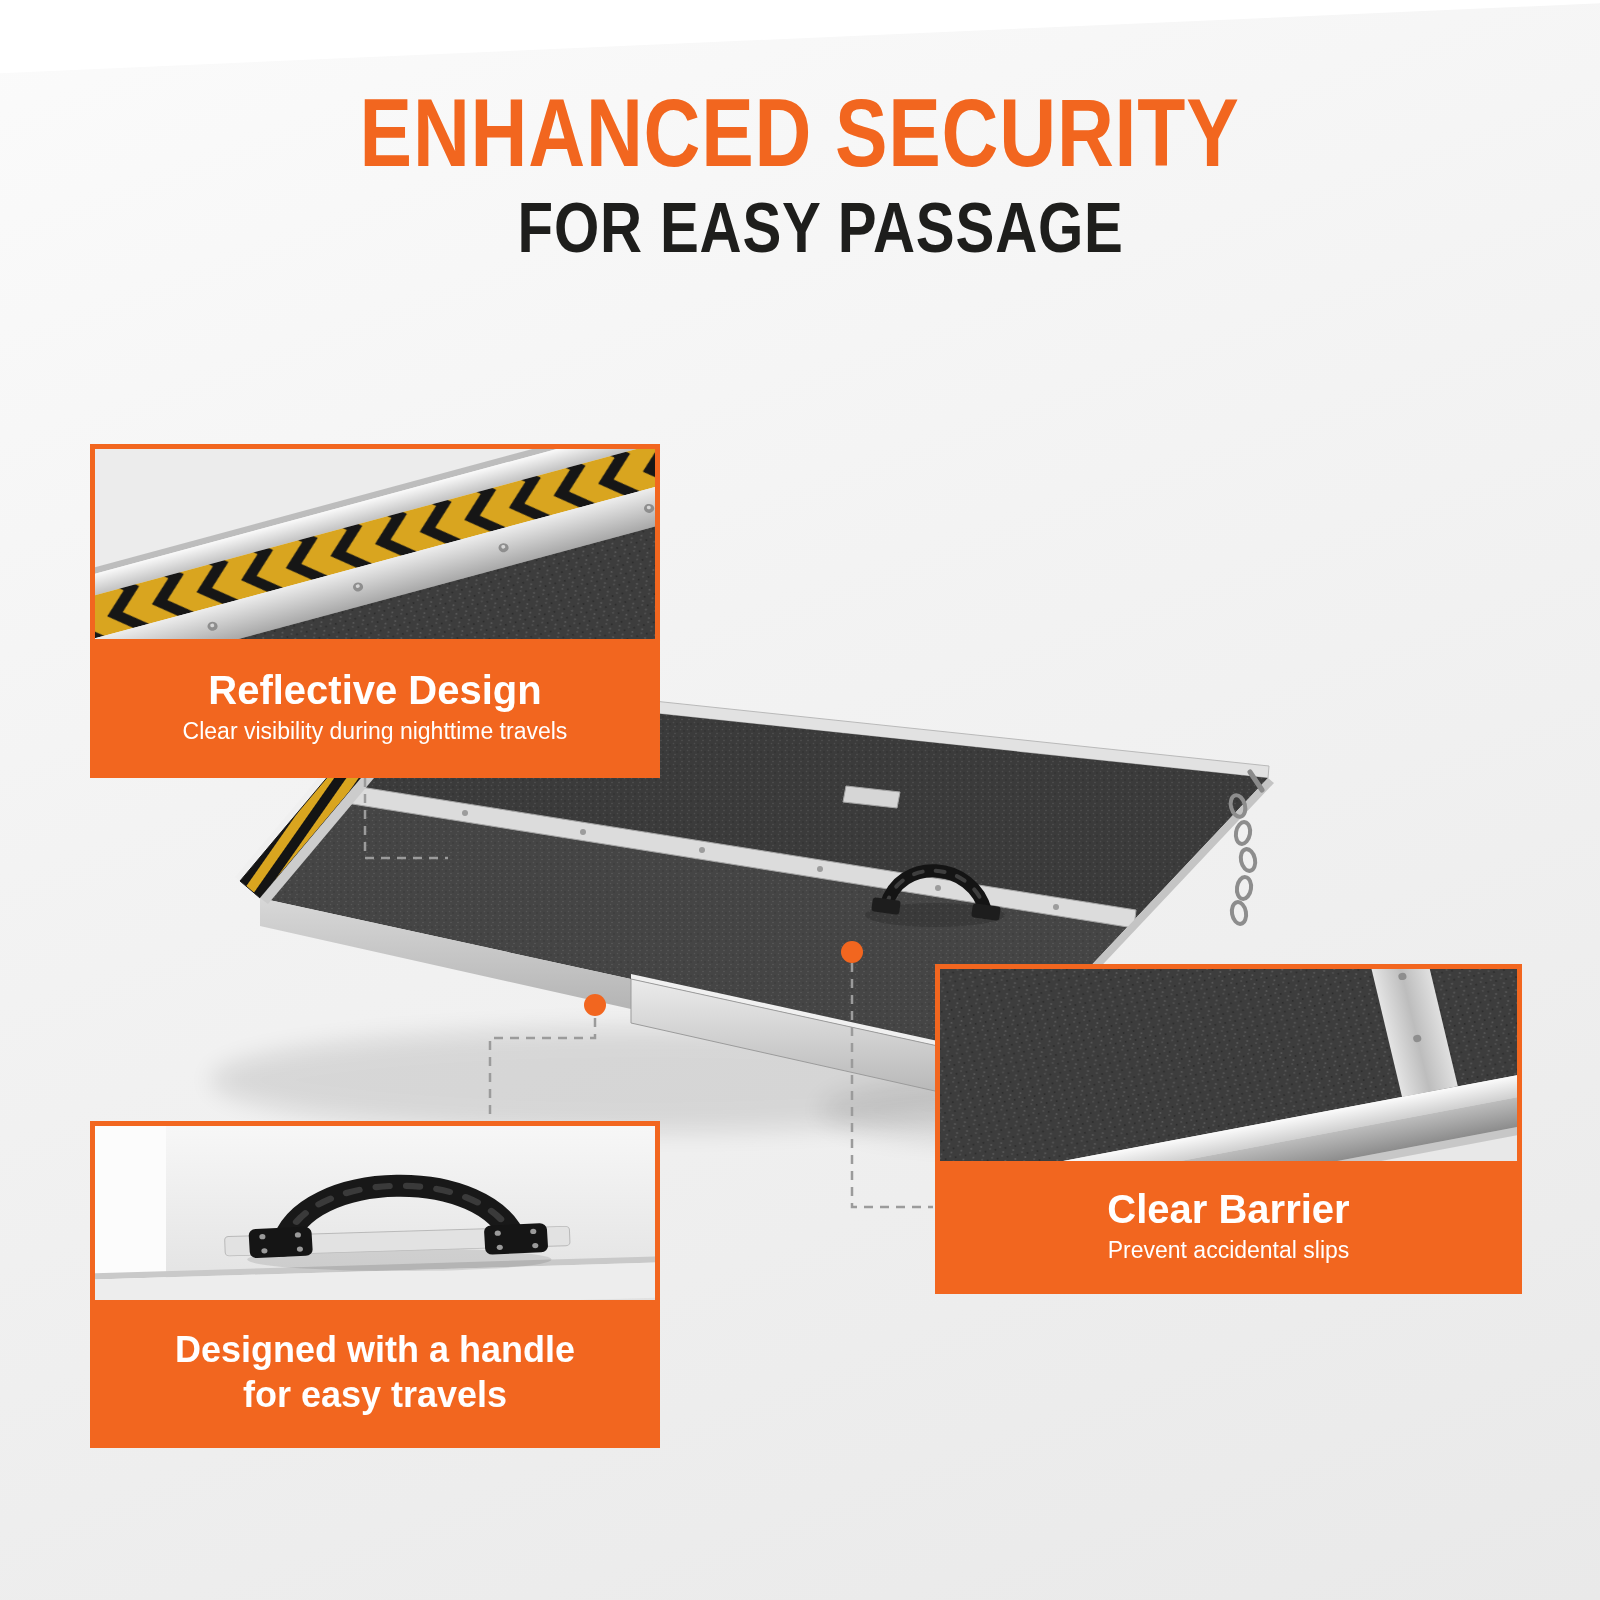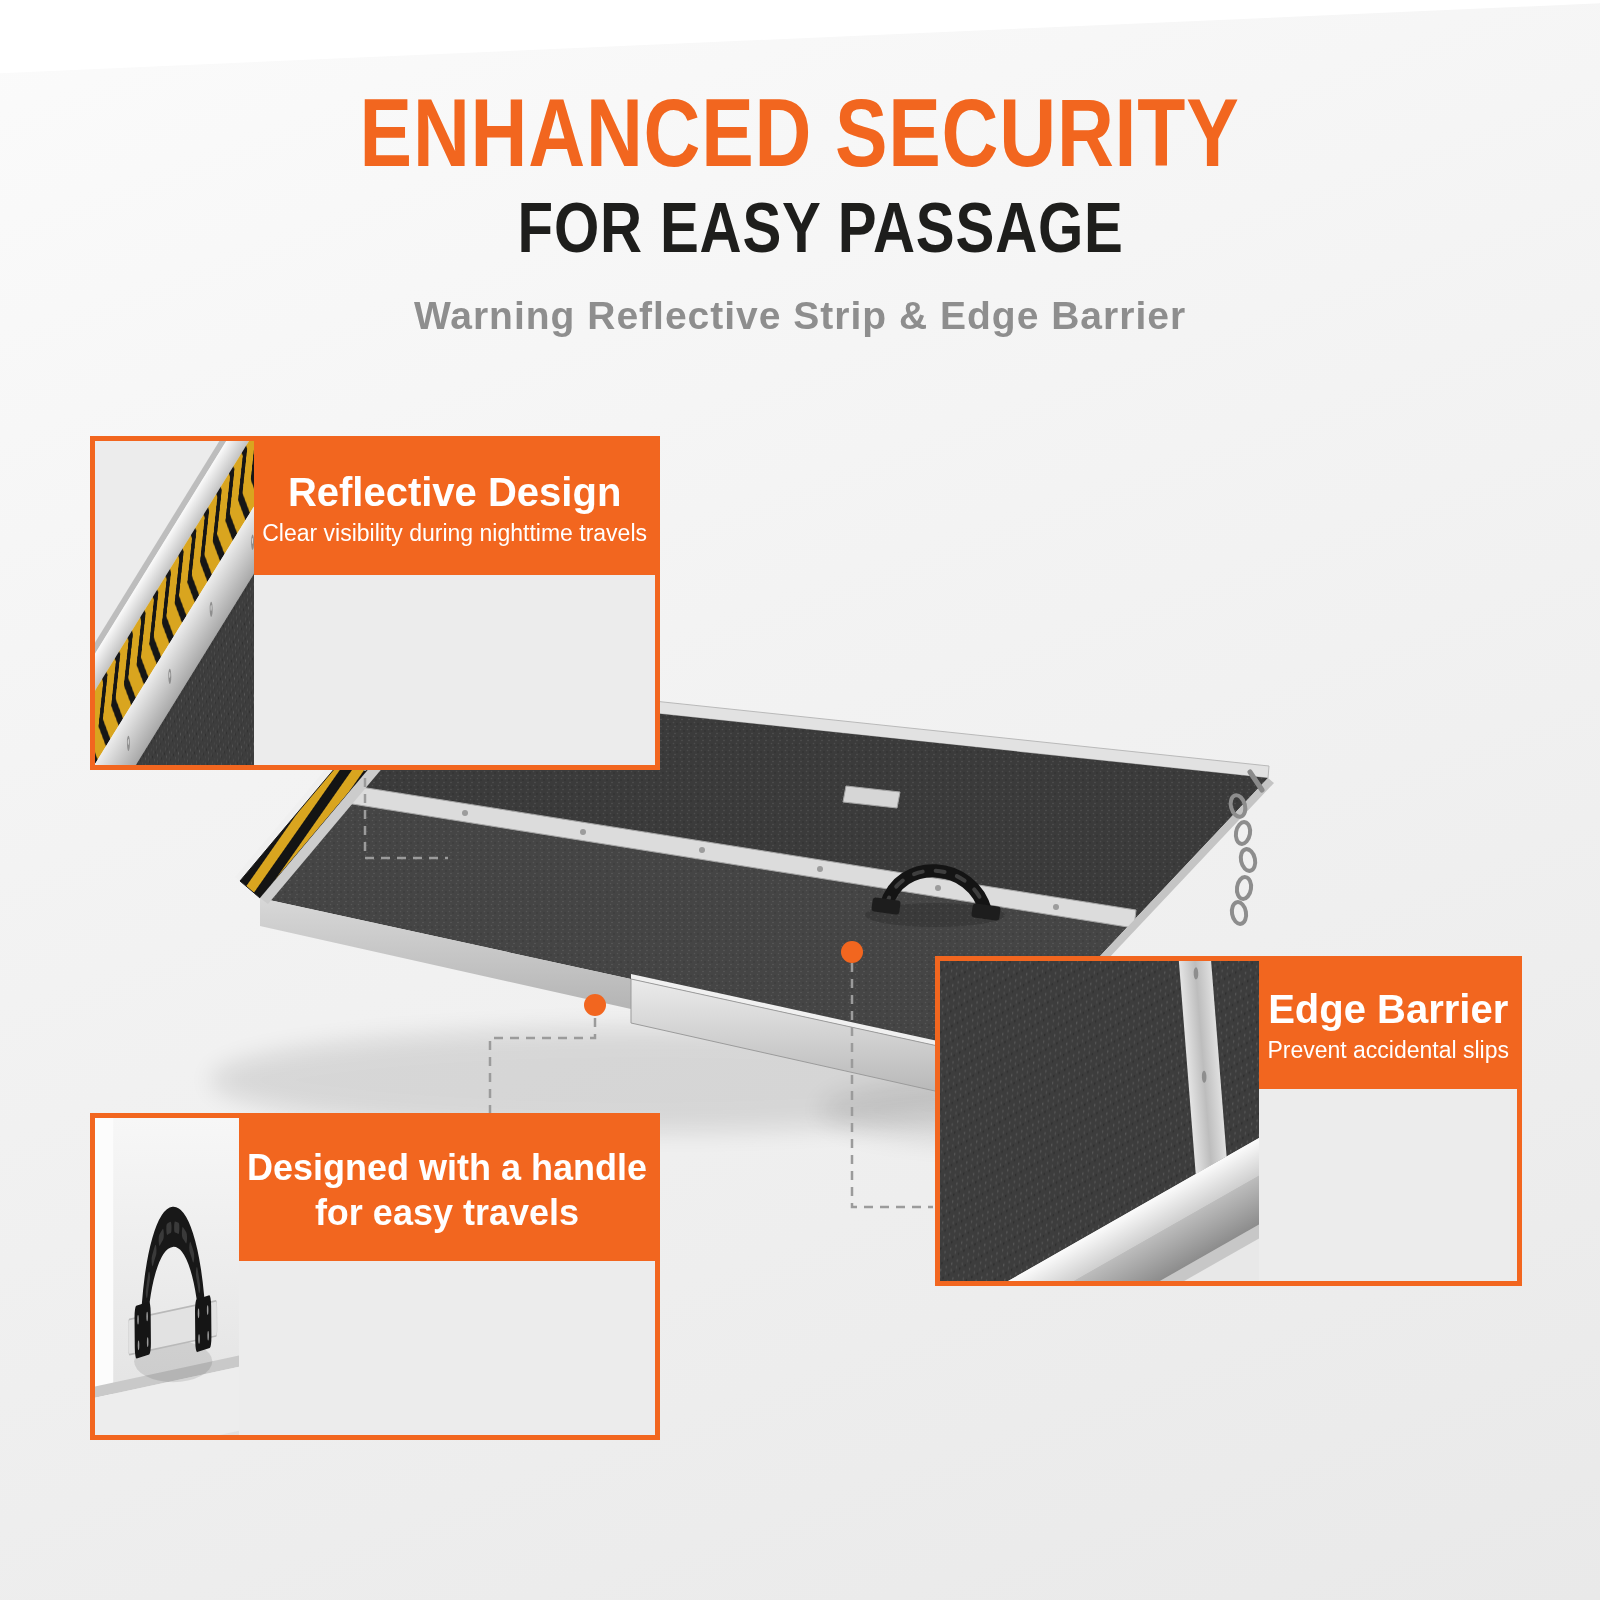--- a/index.html
+++ b/index.html
@@ -16,21 +16,21 @@
   .header{position:absolute;top:84px;left:0;right:0;text-align:center;z-index:5;}
   .title-1,.title-2{margin:0;line-height:1.02;font-weight:bold;}
   .title-1{font-size:96px;color:var(--accent-orange,#F2661F);}
   .title-2{font-size:71px;color:var(--title-black,#1E1E1C);margin-top:10px;margin-left:42px;}
   .condensed{display:inline-block;transform:scaleX(.82);transform-origin:center;white-space:nowrap;letter-spacing:1px;}
   .subtitle{margin:30px 0 0 0;font-size:39px;font-weight:bold;color:var(--subtitle-gray,#8E8E8E);letter-spacing:1px;}
   
   .scene,.connectors{position:absolute;top:0;left:0;width:1600px;height:1600px;z-index:2;}
   .connectors{z-index:3;pointer-events:none;}
   
-  .callout{position:absolute;z-index:4;border:5px solid var(--accent-orange,#F2661F);background:#ececec;display:flex;}
+  .callout{position:absolute;z-index:4;border:5px solid var(--accent-orange,#F2661F);background:#ececec;display:flex;flex-direction:column;margin-top:8px;}
   .callout .photo{flex:1 1 auto;overflow:hidden;position:relative;}
   .callout .photo svg{display:block;width:100%;height:100%;}
   .banner{background:var(--accent-orange,#F2661F);color:#fff;text-align:center;
           display:flex;flex-direction:column;justify-content:center;align-items:center;padding:12px 8px;}
   .banner-title{font-size:40px;font-weight:bold;line-height:1.1;}
   .banner-sub{font-size:23px;font-weight:normal;margin-top:7px;line-height:1.1;}
   .banner-title.two-line{font-size:36px;line-height:1.25;}
   #callout-reflective{left:90px;top:436px;width:560px;height:324px;}
   #callout-reflective .banner{height:110px;flex:0 0 auto;}
   #callout-edge{left:935px;top:956px;width:577px;height:320px;}
@@ -41,21 +41,20 @@
 </head>
 <body>
 
 <div class="canvas">
 
   <div class="bg-wedge"></div>
 
   <div class="header">
     <h1 class="title-1"><span class="condensed">ENHANCED SECURITY</span></h1>
     <h1 class="title-2"><span class="condensed">FOR EASY PASSAGE</span></h1>
-    <p class="subtitle">Warning Reflective Strip &amp; Edge Barrier</p>
   </div>
 
   <svg class="scene" viewBox="0 0 1600 1600" aria-hidden="true">
     <defs>
       <pattern id="grit1" width="7" height="7" patternUnits="userSpaceOnUse">
         <rect width="7" height="7" fill="#3b3b3b"></rect>
         <circle cx="1.5" cy="1.5" r="0.8" fill="#4d4d4d"></circle>
         <circle cx="5" cy="3" r="0.7" fill="#2c2c2c"></circle>
         <circle cx="3" cy="5.5" r="0.7" fill="#565656"></circle>
       </pattern>
@@ -213,21 +212,21 @@
           <rect x="160" y="-180" width="56" height="250" fill="url(#alu3c)"></rect>
           <circle cx="188" cy="-60" r="4" fill="#8e8e8e"></circle>
             <circle cx="188" cy="10" r="4" fill="#8e8e8e"></circle>
           <rect x="-440" y="70" width="880" height="24" fill="url(#alu3a)"></rect>
           <rect x="-440" y="94" width="880" height="32" fill="url(#alu3b)"></rect>
           <rect x="-440" y="126" width="880" height="9" fill="#000000" opacity="0.14"></rect>
         </g>
       </svg>
     </div>
     <div class="banner">
-      <div class="banner-title">Edge Barrier</div>
+      <div class="banner-title">Clear Barrier</div>
       <div class="banner-sub">Prevent accidental slips</div>
     </div>
   </div>
 
   <div class="callout" id="callout-handle">
     <div class="photo">
       <svg viewBox="0 0 552 198" preserveAspectRatio="none" aria-hidden="true">
         <defs>
           <linearGradient id="alu4bg" x1="0" y1="0" x2="0" y2="1">
             <stop offset="0" stop-color="#f7f7f7"></stop>

